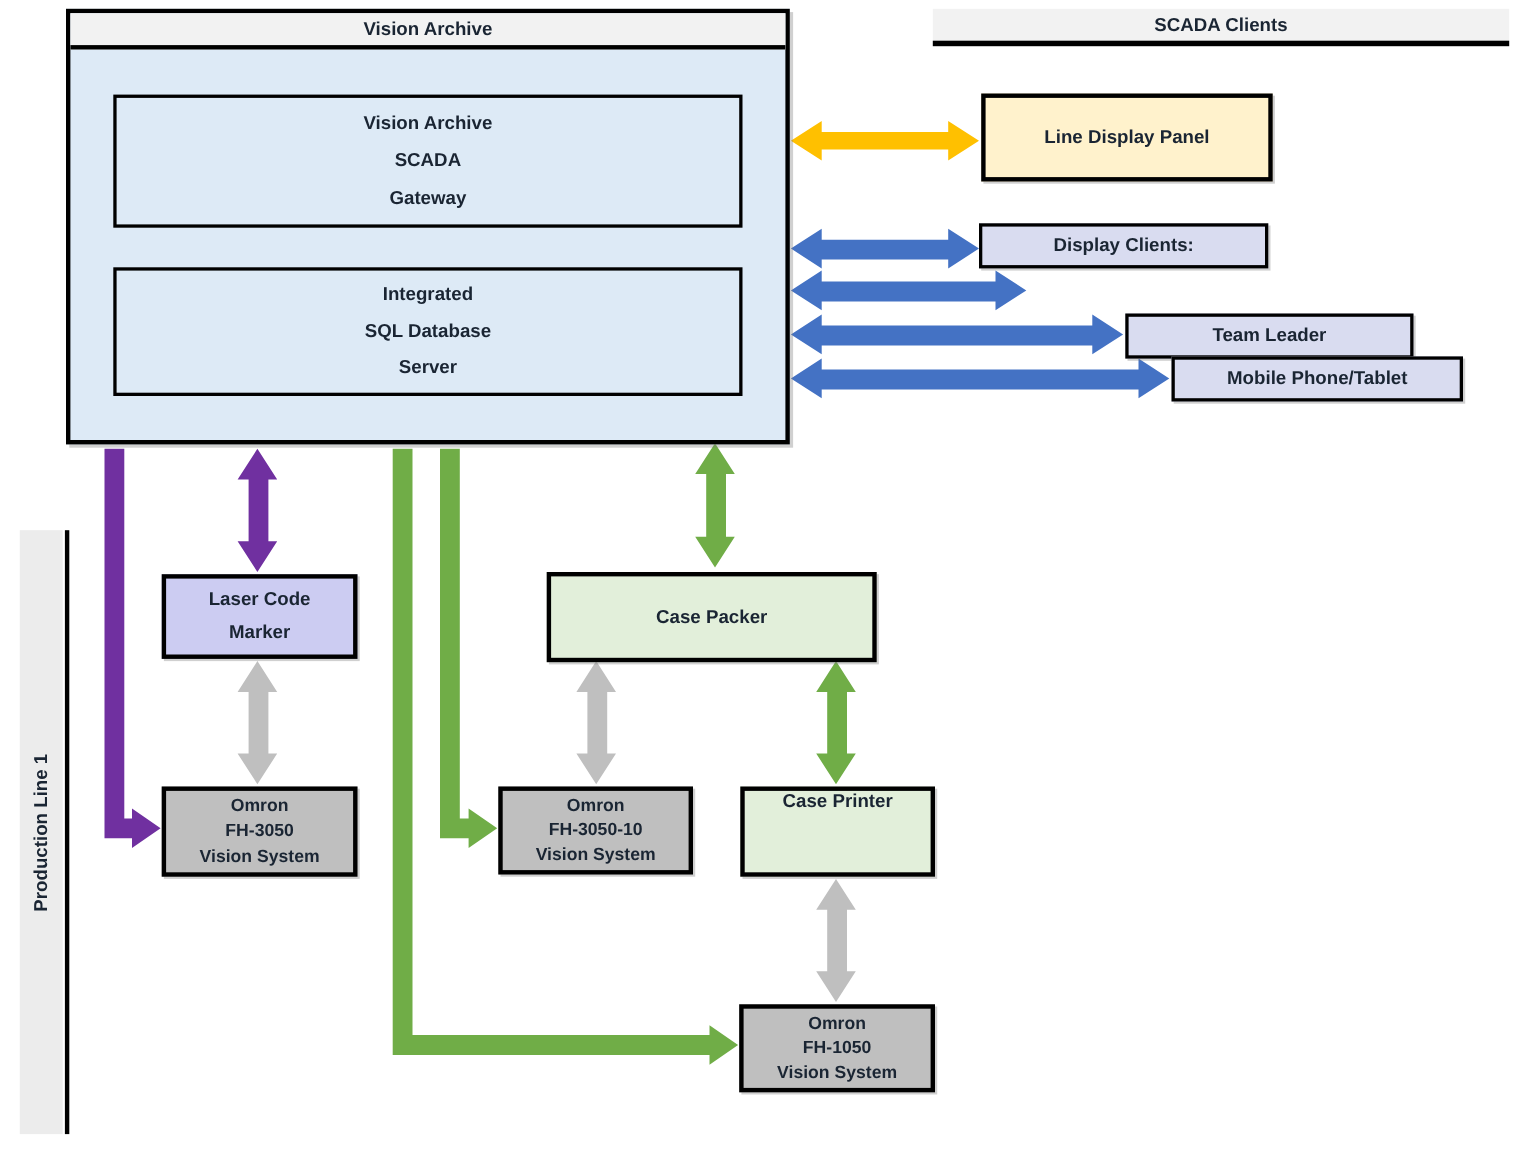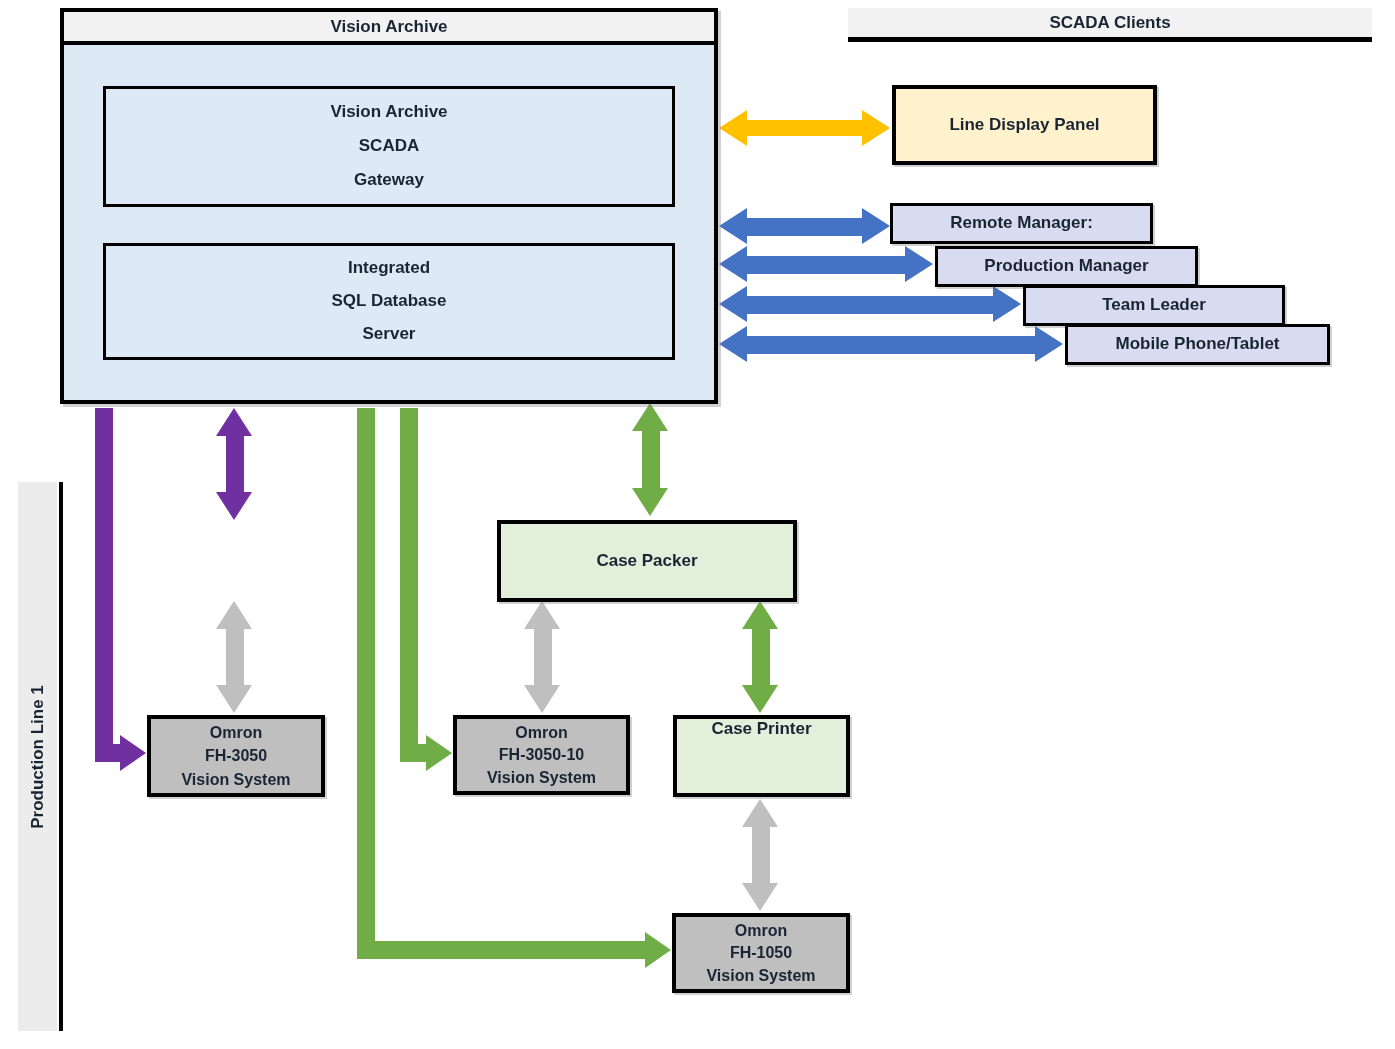--- a/index.html
+++ b/index.html
@@ -94,37 +94,38 @@
     <span class="ln">Server</span>
   </div>
 
   <div id="line-display" class="abs box" style="justify-content:center;">
     <span>Line Display Panel</span>
   </div>
   <div id="scada-header" class="abs">
     <span>SCADA Clients</span>
   </div>
   <div id="rc1" class="abs box remote">
-    <span>Remote Manager:</span>
-  </div>
-  <div id="rc2" class="abs box remote">
-    <span>Production Manager</span>
+    <span>Display Clients:</span>
   </div>
   <div id="rc3" class="abs box remote">
     <span>Team Leader</span>
   </div>
   <div id="rc4" class="abs box remote">
     <span>Mobile Phone/Tablet</span>
   </div>
 
   <div id="pl-bar" class="abs">
     <span>Production Line 1</span>
   </div>
   <div id="pl-line" class="abs"></div>
 
+  <div id="laser" class="abs box">
+    <span class="ln">Laser Code</span>
+    <span class="ln">Marker</span>
+  </div>
   <div id="omron1" class="abs box">
     <span class="ln">Omron</span>
     <span class="ln">FH-3050</span>
     <span class="ln">Vision System</span>
   </div>
   <div id="case-packer" class="abs box">
     <span>Case Packer</span>
   </div>
   <div id="omron2" class="abs box">
     <span class="ln">Omron</span>

